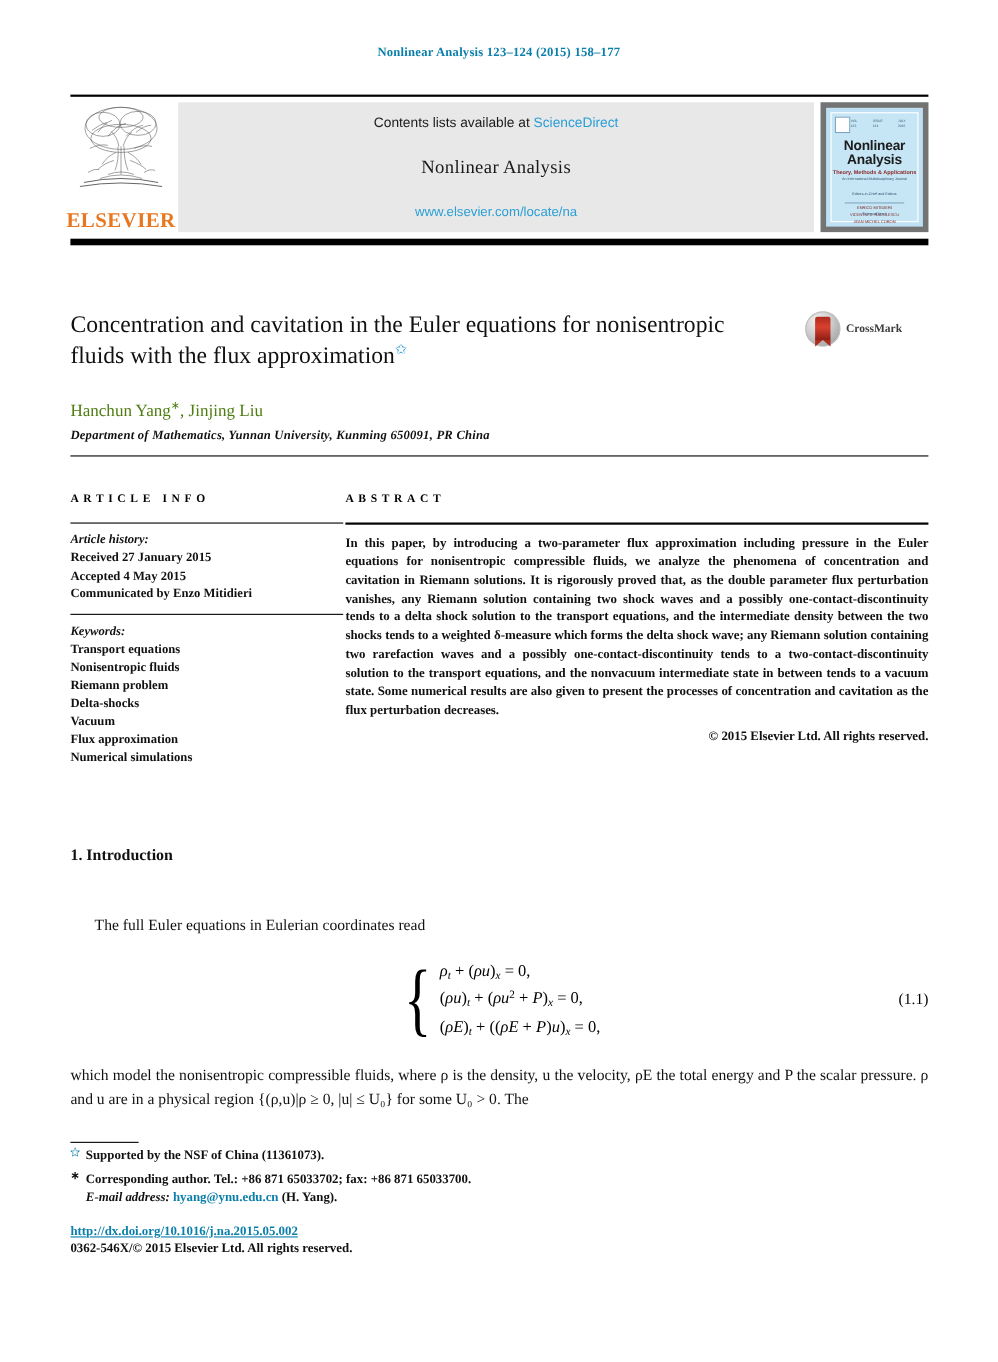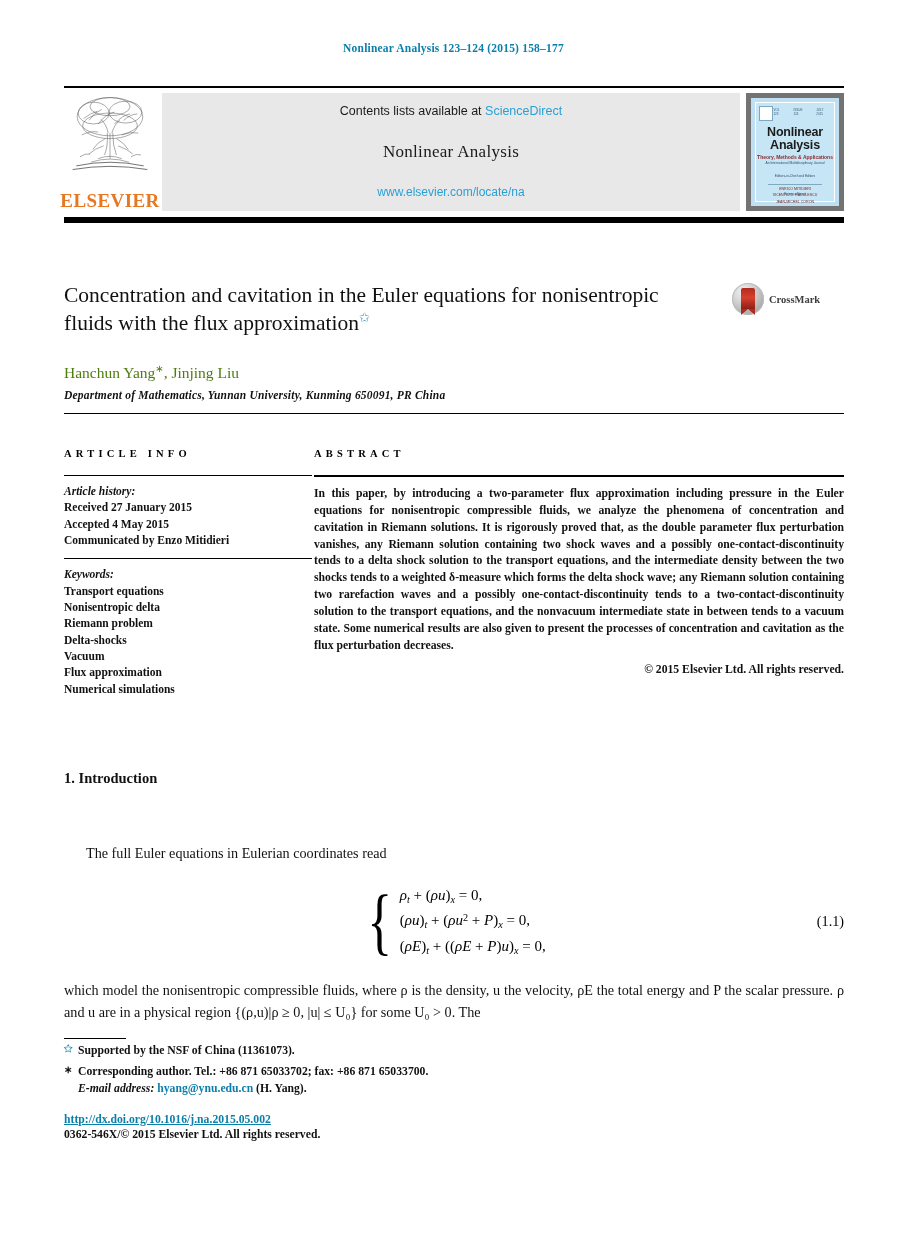--- a/index.html
+++ b/index.html
@@ -348,21 +348,21 @@
   .para {
     font-family: "Liberation Serif", serif;
     font-size: 14.2px;
     line-height: 1.5;
     color: #111;
     text-align: justify;
   }
   .para-indent {
     text-indent: 22px;
   }
-  .p1 { margin-top: 56px; }
+  .p1 { margin-top: 44px; }
   .eqblock {
     margin-top: 14px;
     display: flex;
     align-items: center;
     justify-content: center;
     position: relative;
     height: 86px;
   }
   .eq-inner {
     display: flex;
@@ -543,21 +543,21 @@
       <div class="info-group">
         <div class="info-head">Article history:</div>
         <div>Received 27 January 2015</div>
         <div>Accepted 4 May 2015</div>
         <div>Communicated by Enzo Mitidieri</div>
       </div>
       <div class="hr-thin2"></div>
       <div class="info-group">
         <div class="info-head">Keywords:</div>
         <div>Transport equations</div>
-        <div>Nonisentropic delta</div>
+        <div>Nonisentropic fluids</div>
         <div>Riemann problem</div>
         <div>Delta-shocks</div>
         <div>Vacuum</div>
         <div>Flux approximation</div>
         <div>Numerical simulations</div>
       </div>
     </div>
 
     <div class="col-abstract">
       <div class="sec-caps">ABSTRACT</div>

